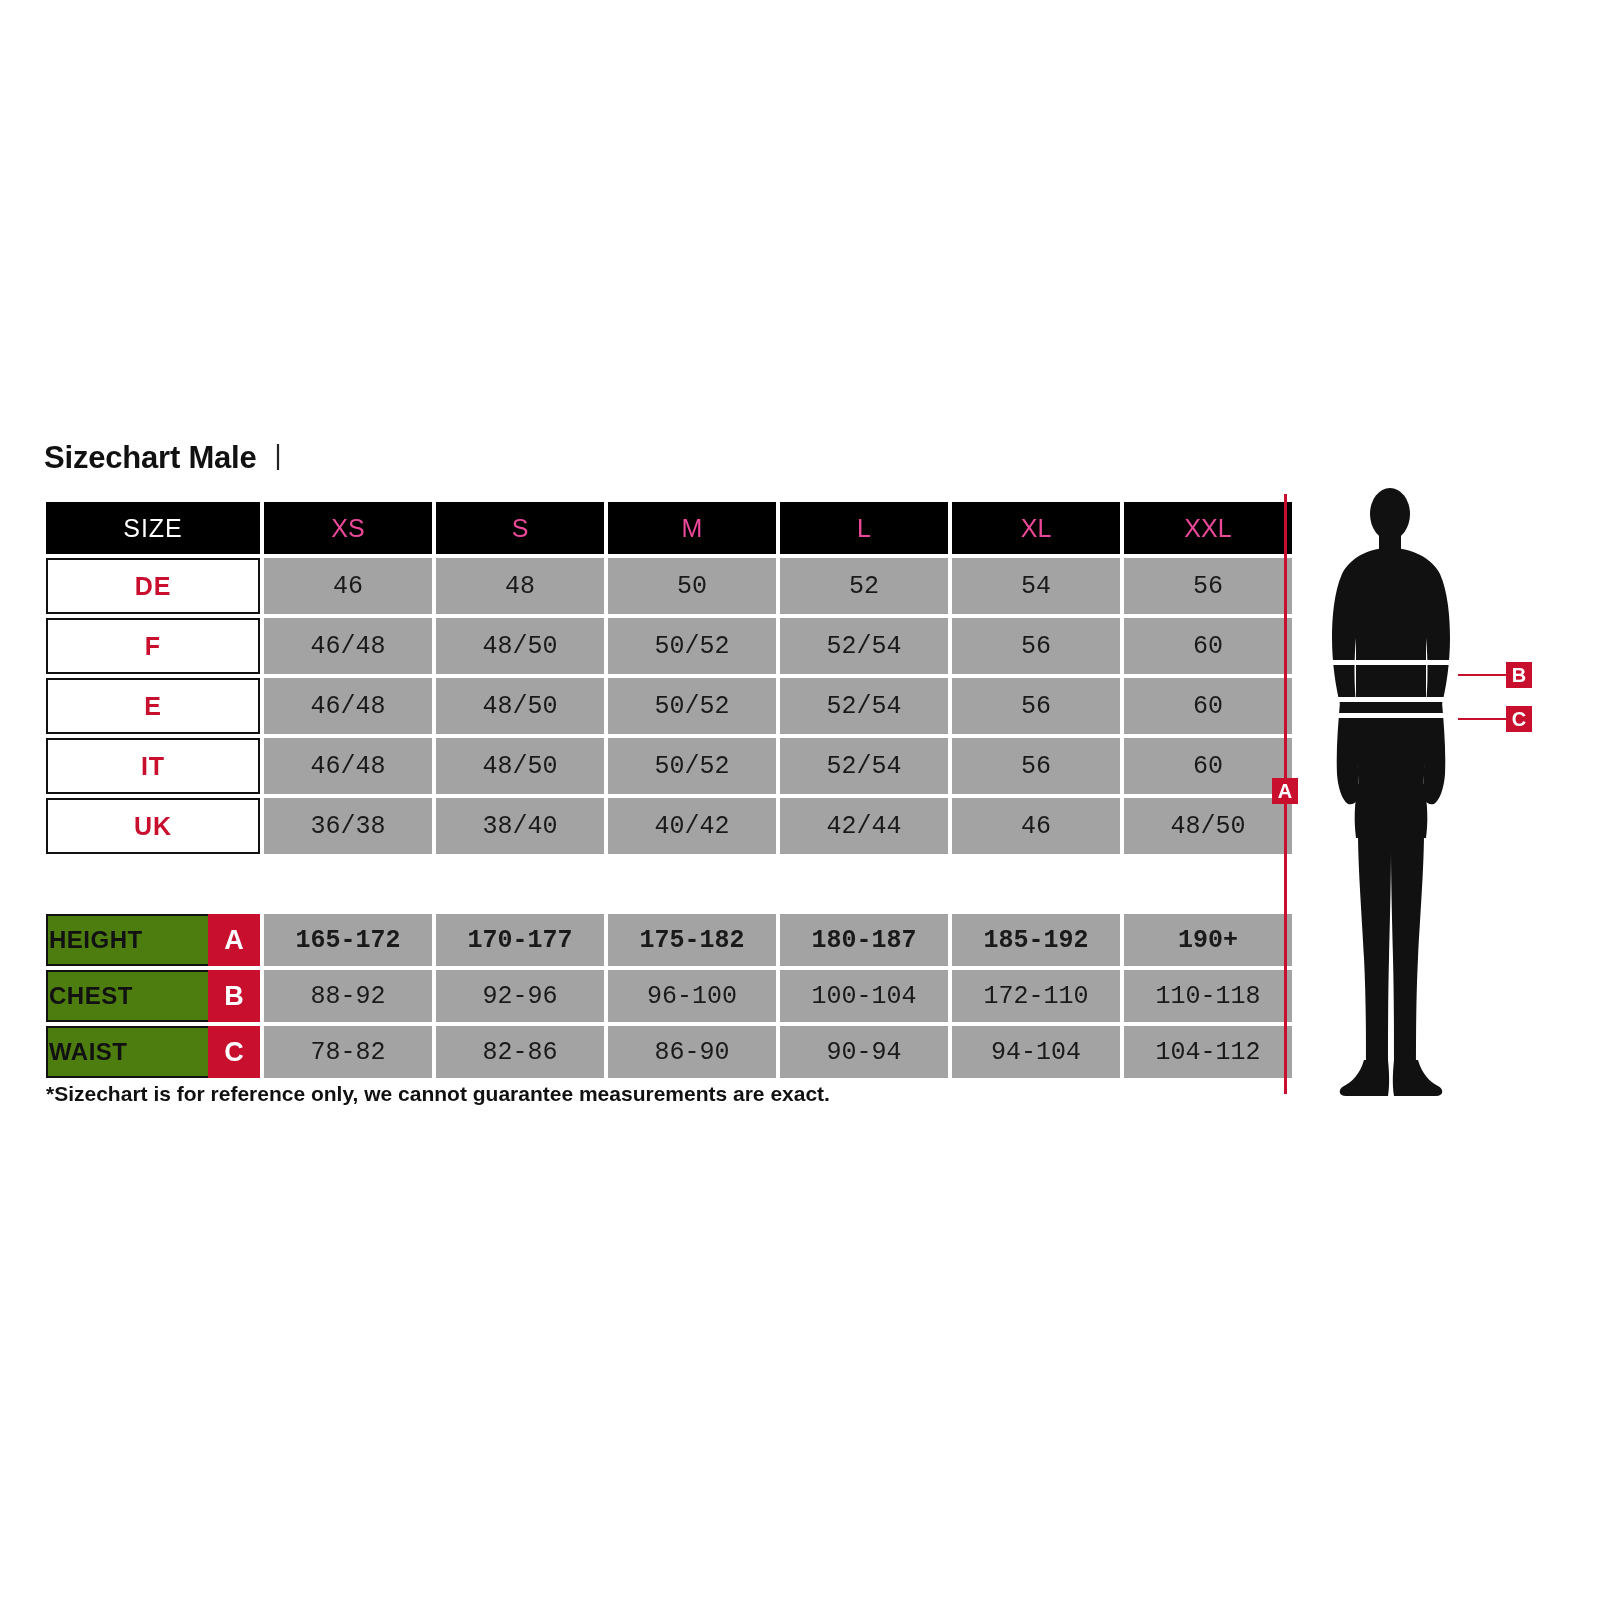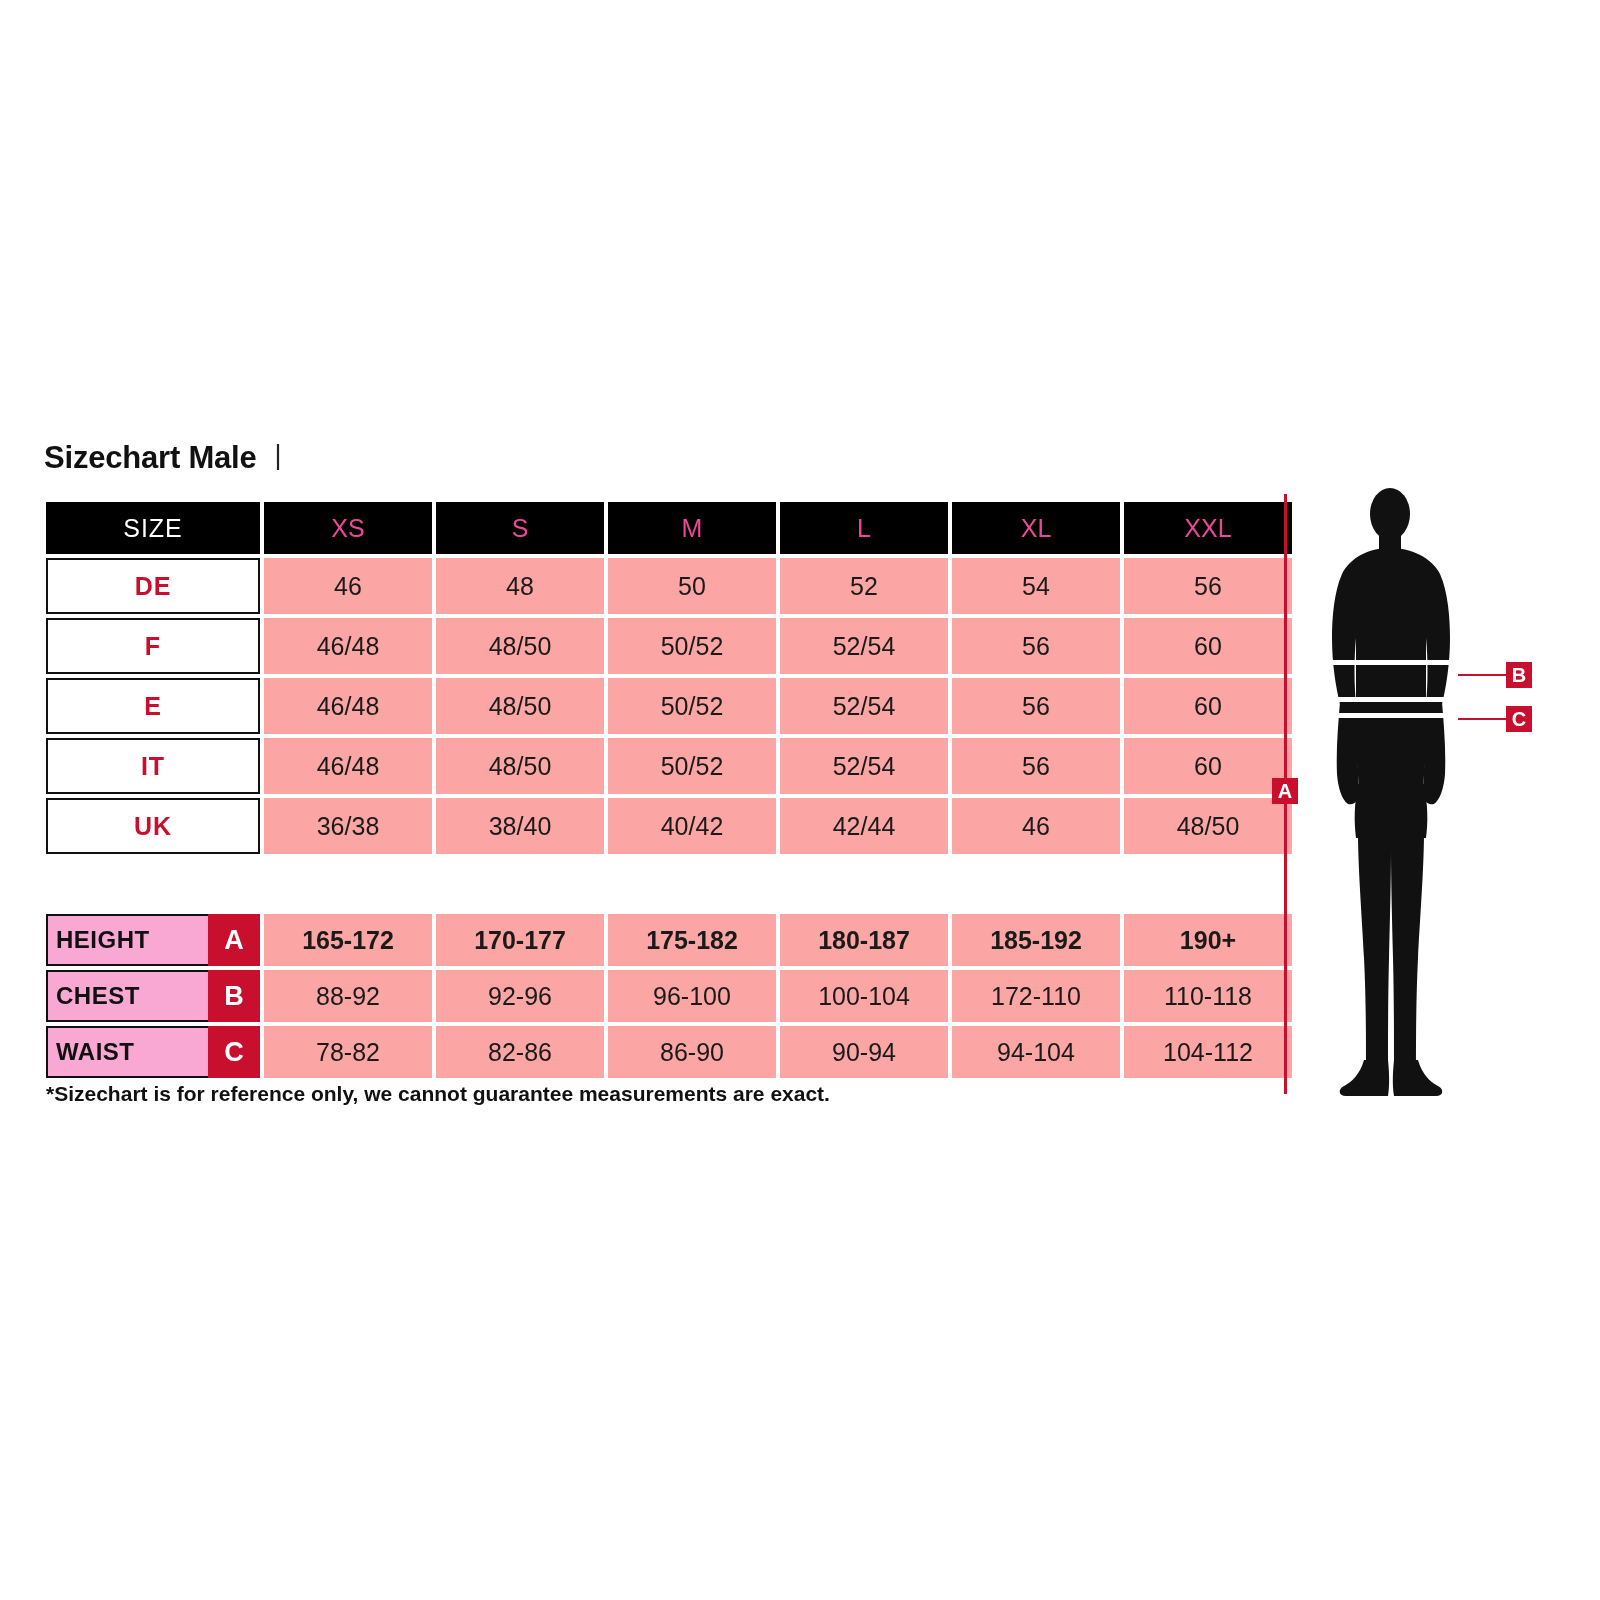--- a/index.html
+++ b/index.html
@@ -78,23 +78,24 @@
   .lbl-cell {
     background: #ffffff;
     border: 2px solid #111111;
     color: #c8102e;
     font-weight: bold;
     font-size: 26px;
     letter-spacing: 1px;
     margin-top: 36px;
   }
   .val-cell {
-    background: #fca5a5;
+    background: #a3a3a3;
     color: #1a1a1a;
     font-size: 25px;
+    font-family: Liberation Mono, monospace;
   }
   .val-cell.bold {
     font-weight: bold;
   }
   .spacer-row td {
     height: 16px;
     padding: 0;
     background: transparent;
     border: none;
   }
@@ -103,26 +104,26 @@
     display: flex;
     height: 52px;
     width: 214px;
   }
   .meas-text {
     flex: 1;
     border: 2px solid #111111;
     border-right: none;
     display: flex;
     align-items: center;
-    padding-left: 8px;
+    padding-left: 1px;
     font-weight: bold;
     font-size: 24px;
     letter-spacing: 0.5px;
     color: #111111;
-    background: #f9a8d4;
+    background: #4d7c0f;
     box-sizing: border-box;
   }
   .meas-key {
     width: 52px;
     background: #c8102e;
     color: #ffffff;
     font-weight: bold;
     font-size: 27px;
     display: flex;
     align-items: center;

